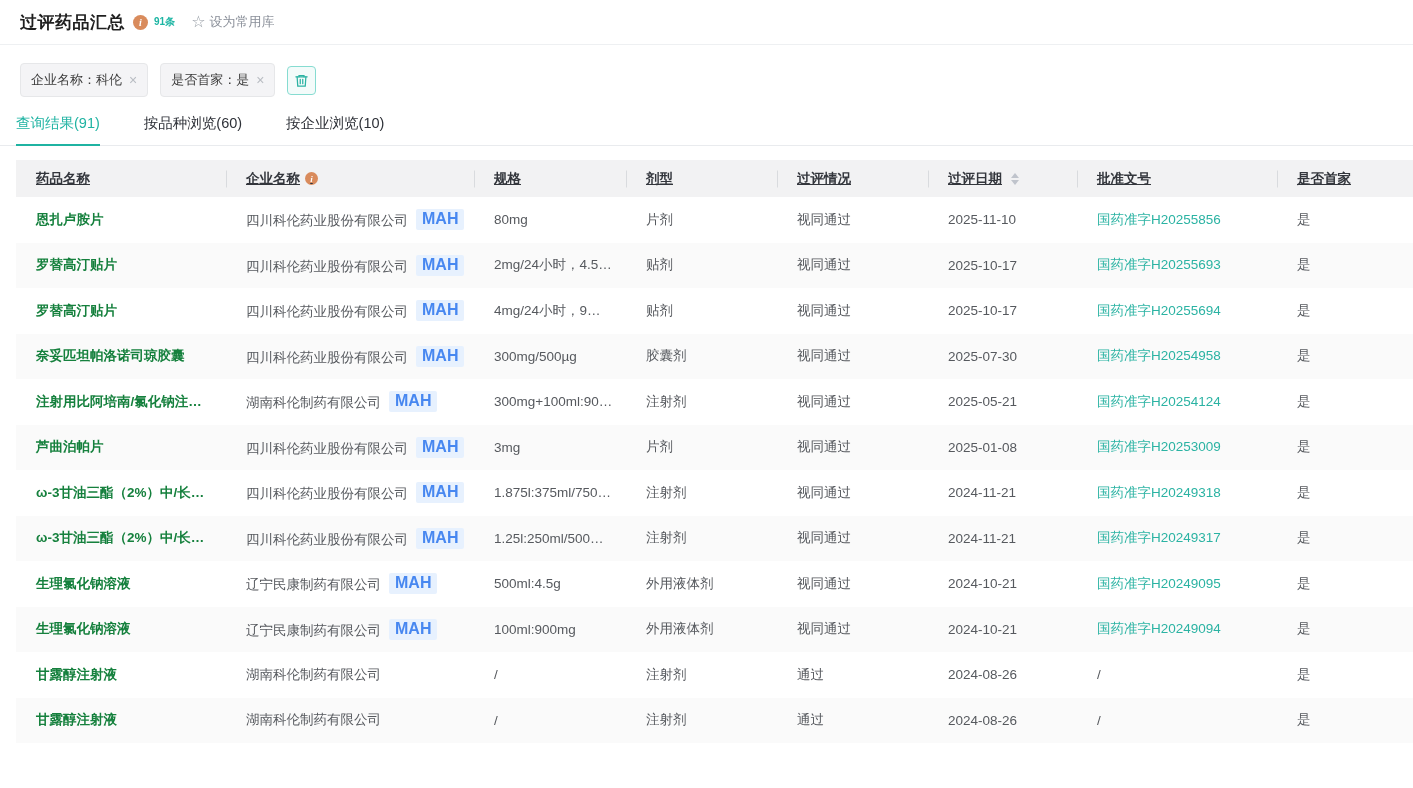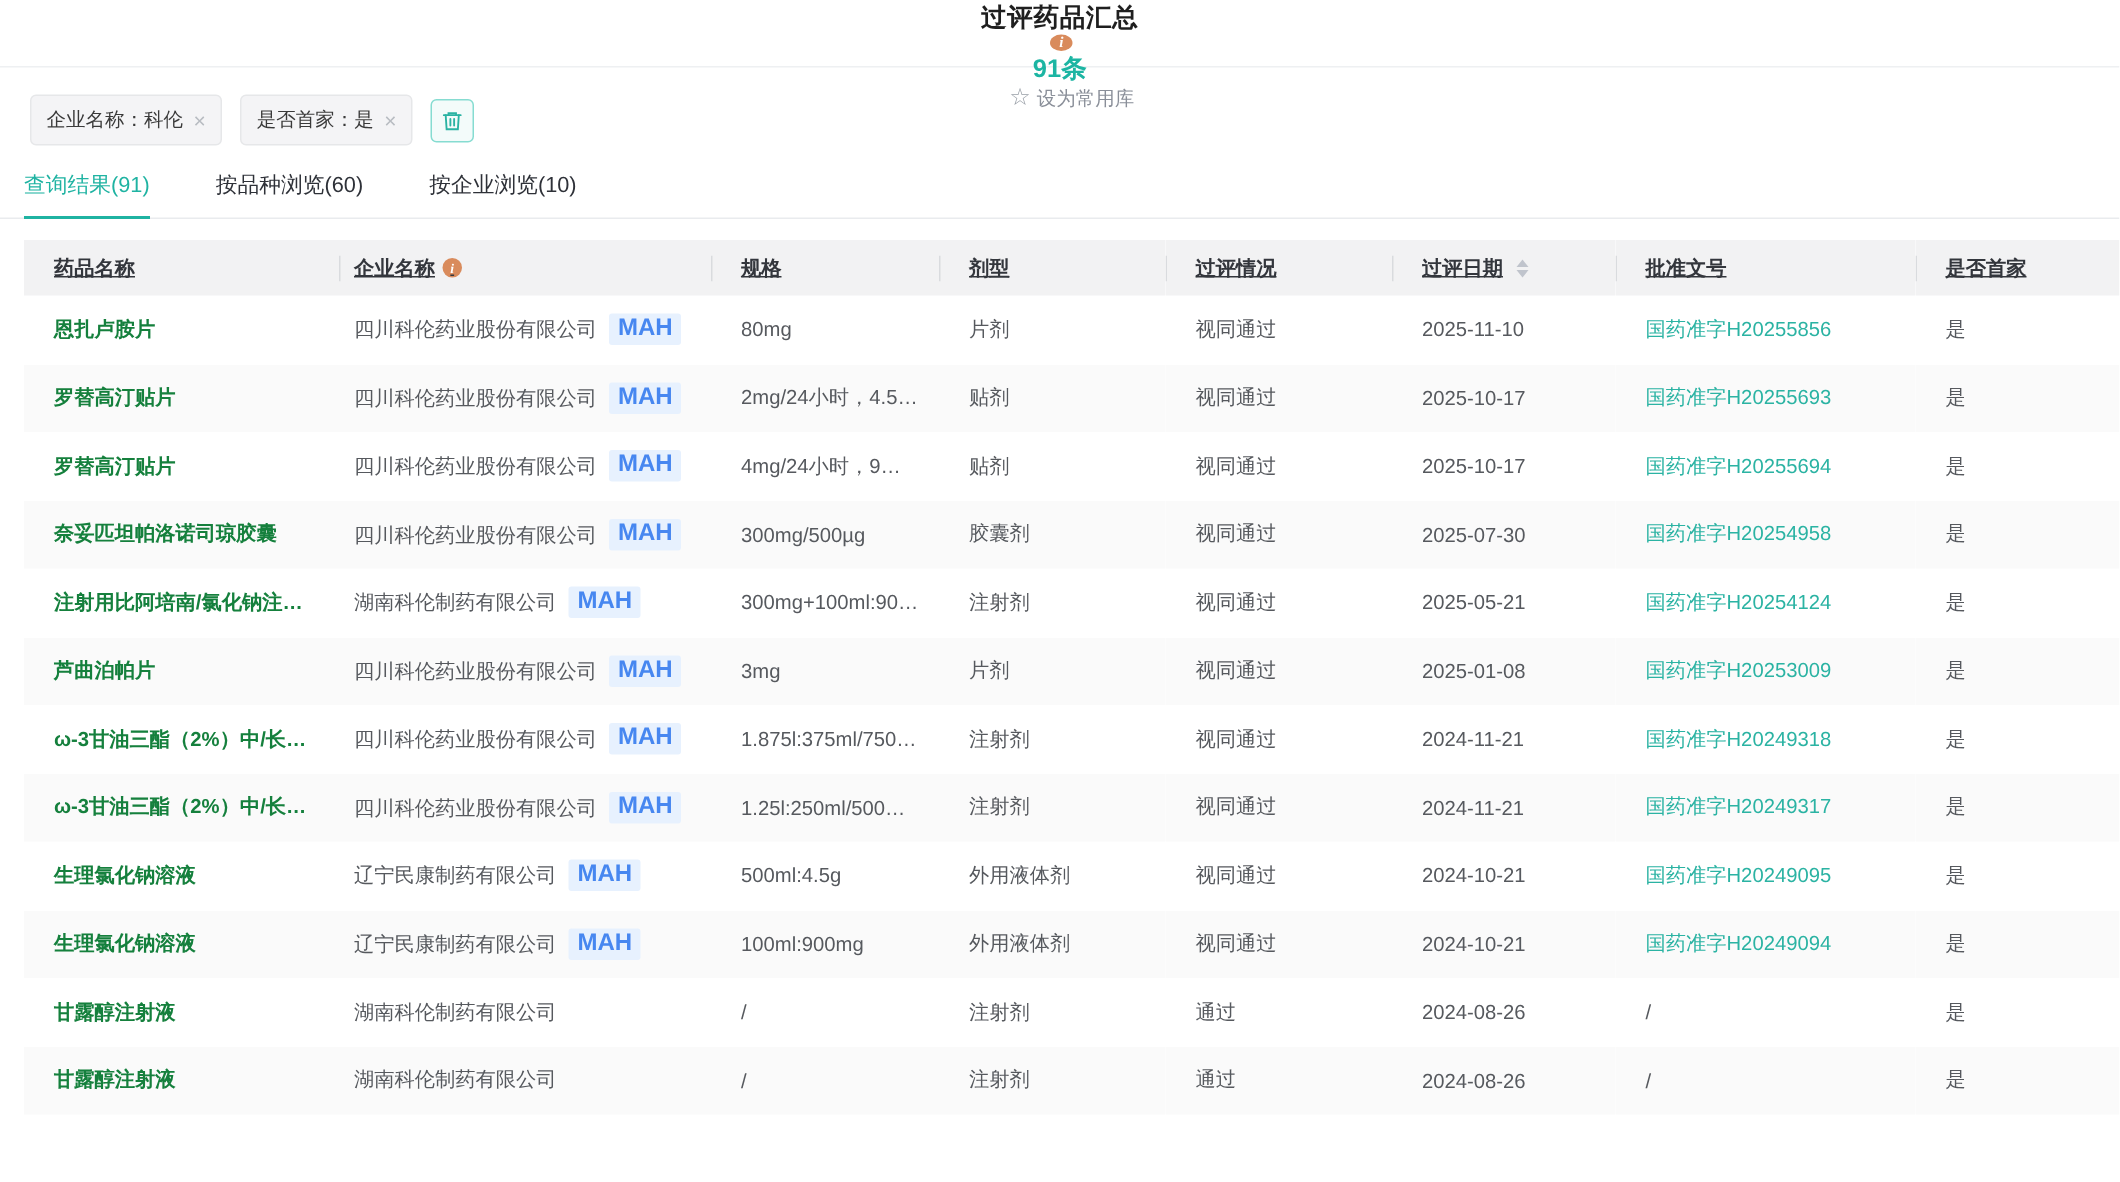--- a/index.html
+++ b/index.html
@@ -1,27 +1,27 @@
 <!DOCTYPE html>
 <html><head>
 <meta charset="utf-8">
 <style>
   * { margin:0; padding:0; box-sizing:border-box; }
   html,body { width:1413px; height:788px; overflow:hidden; background:#fff;
     font-family:"Liberation Sans","DejaVu Sans",sans-serif; }
 
   
   .title-bar { height:45px; display:flex; align-items:center; padding:0 20px;
-    border-bottom:1px solid #eef0f2; background:#fff;flex-direction:column; }
+    border-bottom:1px solid #eef0f2; background:#fff; }
   .page-title { font-size:17px; font-weight:700; color:#1f1f1f; letter-spacing:.5px; }
   .info-icon { display:inline-flex; align-items:center; justify-content:center;
     width:15px; height:15px; border-radius:50%; background:#d98b5c; color:#fff;
     font-size:10px; font-style:italic; font-family:"Liberation Serif",serif;
     font-weight:700; margin:0 6px 0 8px; }
-  .count-badge { color:#1cb5a3; font-weight:700; font-size:17px; }
+  .count-badge { color:#1cb5a3; font-weight:700; font-size:10px; }
   .fav { display:flex; align-items:center; margin-left:16px; color:#8a8f99; font-size:13px; cursor:pointer; }
   .star-icon { font-size:16px; color:#9aa0a8; margin-right:4px; line-height:1; }
 
   
   .filter-bar { display:flex; align-items:center; gap:12px; padding:18px 16px 0 20px; }
   .chip { display:inline-flex; align-items:center; height:21px; padding:16px 10px;
     background:#f4f4f6; border:1px solid #e6e7e9; border-radius:4px;
     font-size:13px; color:#3a3a3a;text-align:center; }
   .chip .close-x { margin-left:7px; color:#b8bcc2; font-size:14px; cursor:pointer; }
   .trash-btn { width:29px; height:29px; border:1px solid #86dcd1; background:#f3fbfa;
@@ -34,21 +34,21 @@
     cursor:pointer; position:relative; }
   .tab.active { color:#1fb3a2; }
   .tab.active::after { content:""; position:absolute; left:0; right:0; bottom:-1px;
     height:2px; background:#1fb3a2; }
 
   
   .table-wrap { margin:14px 0 0 16px; }
   table { border-collapse:collapse; table-layout:fixed; width:1397px; }
   th, td { text-align:left; padding-left:20px; padding-right:8px;
     white-space:nowrap; overflow:hidden; text-overflow:ellipsis; }
-  th.c2, td.c2 { padding-left:10px; }
+  th.c2, td.c2 { }
   thead th { height:37px; background:#f2f2f3; font-size:13.5px; font-weight:700;
     color:#33363c; position:relative; }
   thead th:not(:first-child)::before { content:""; position:absolute; left:0; top:50%;
     transform:translateY(-50%); width:1px; height:17px; background:#d9dbde; }
   tbody td { height:45.5px; font-size:13.5px; color:#56595e; }
   tbody tr:nth-child(even) { background:#fafafa; }
   .drug-link { color:#15803d; font-weight:700; cursor:pointer;margin-top:11px; }
   .approval-link { color:#2bb3a3; font-weight:400; cursor:pointer;text-align:right; }
   .mah-badge { display:inline-block; margin-left:8px; padding:1px 6px 2px;
     background:#e7f1fe; color:#4787f0; font-size:16px; font-weight:700;

